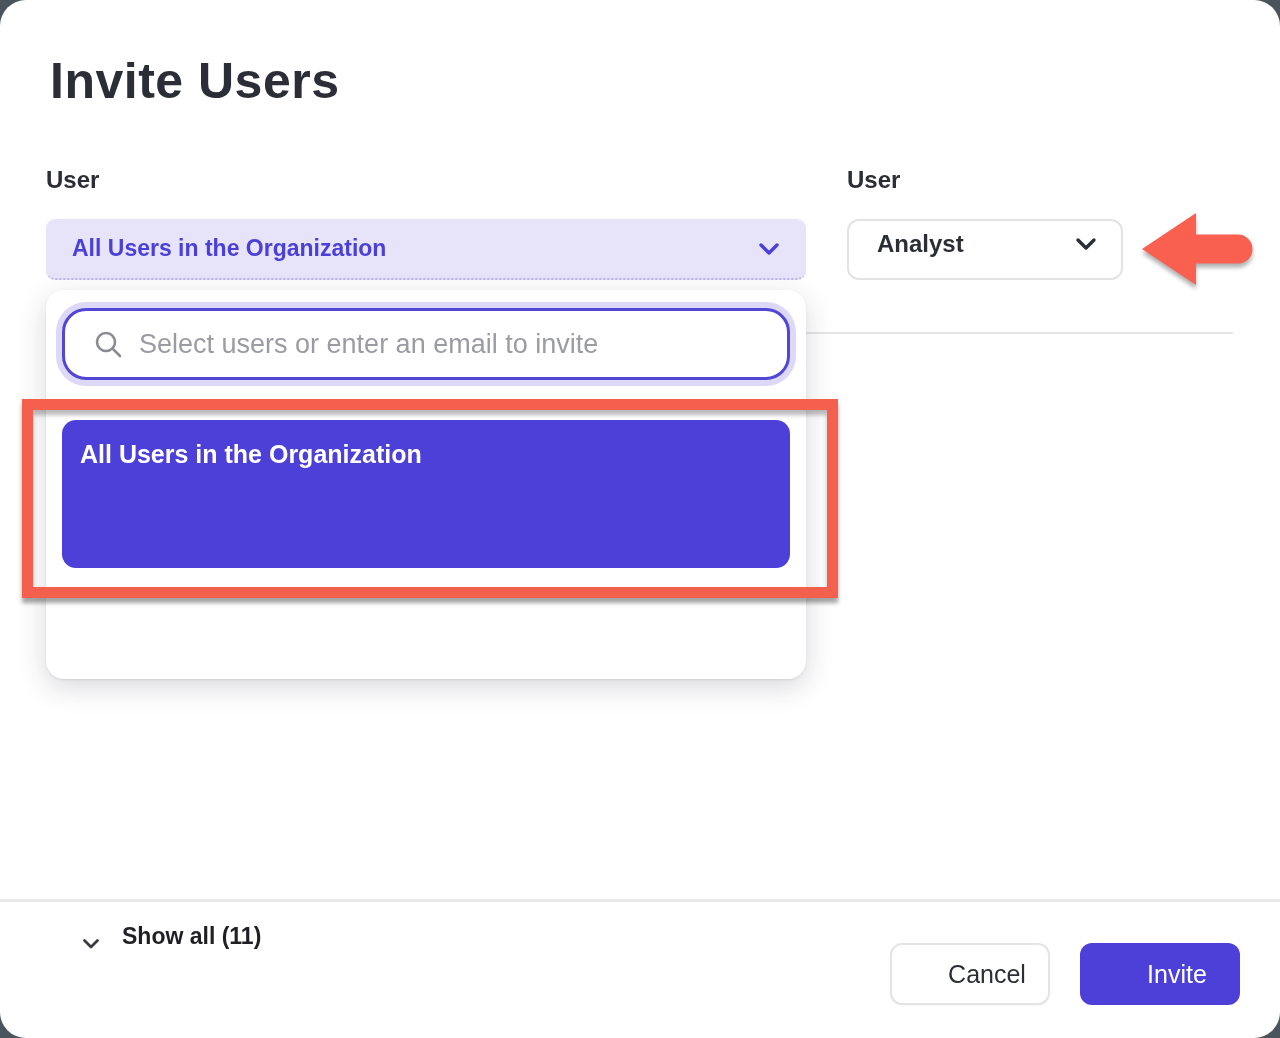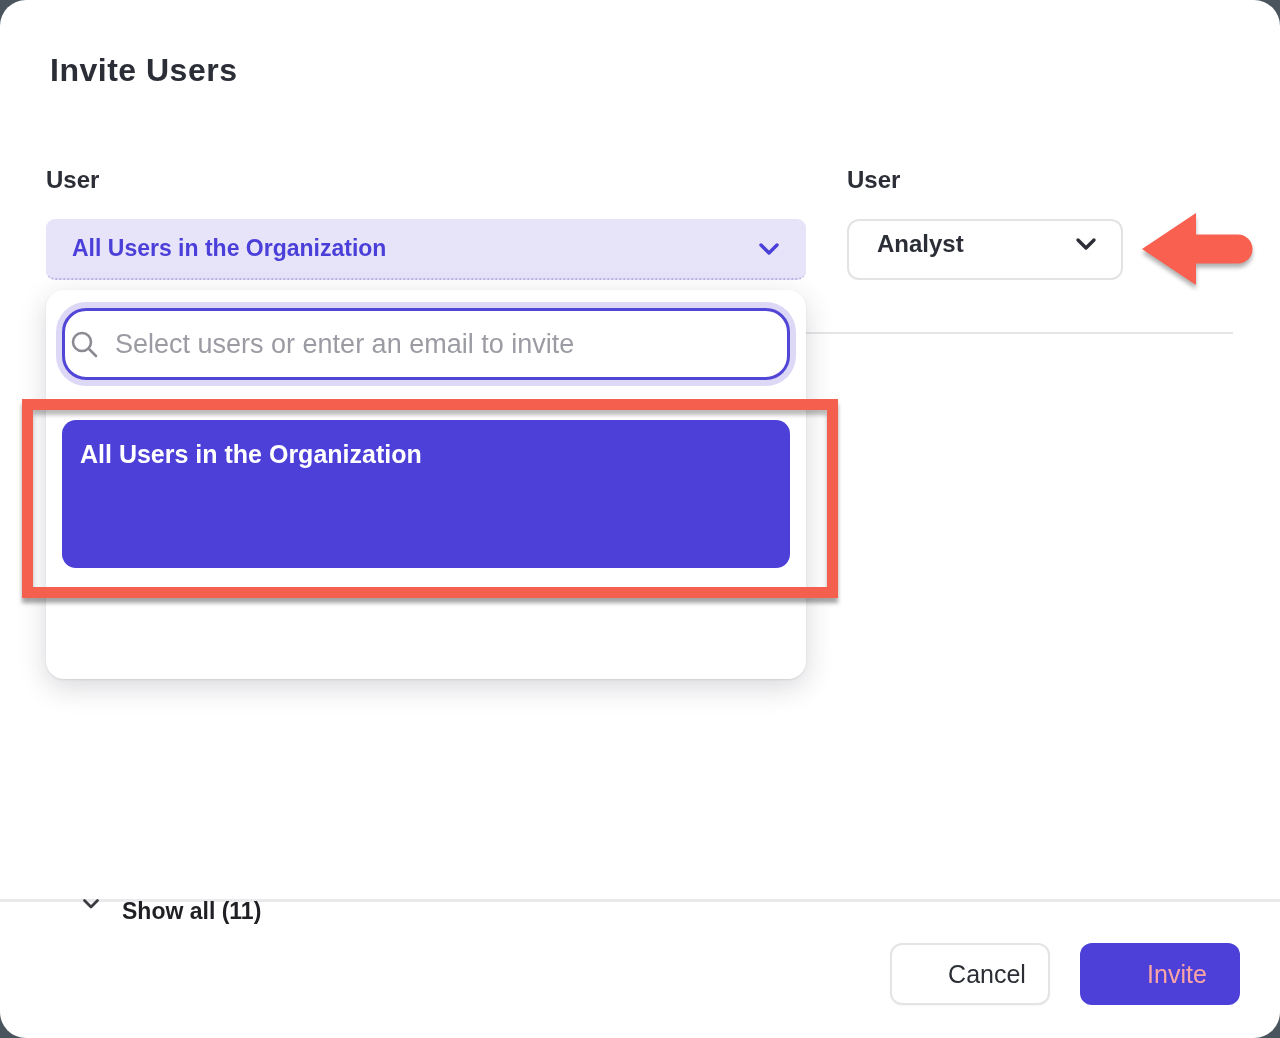--- a/index.html
+++ b/index.html
@@ -8,21 +8,21 @@
     background:#4a545c;
     font-family:"Liberation Sans", sans-serif;
     position:relative;overflow:hidden;
   }
   .page{
     position:absolute;left:0;top:0;width:1280px;height:1038px;
     background:#ffffff;border-radius:26px;overflow:hidden;
   }
   .page-title{
     position:absolute;left:50px;top:52px;
-    font-size:32px;font-weight:700;color:#2b2e36;letter-spacing:.5px;
+    font-size:50px;font-weight:700;color:#2b2e36;letter-spacing:.5px;
   }
   .field-label{
     position:absolute;top:166px;
     font-size:24px;font-weight:700;color:#2b2e36;
   }
   #user-label{left:46px;}
   #role-label{left:847px;}
 
   
   .user-combobox{
@@ -57,21 +57,21 @@
     position:absolute;left:46px;top:290px;width:760px;height:389px;
     background:#ffffff;border-radius:18px;
     box-shadow:0 8px 28px rgba(40,40,60,.18), 0 1px 2px rgba(40,40,60,.10);
     z-index:5;
   }
   .search-box{
     position:absolute;left:16px;top:18px;width:728px;height:72px;
     box-sizing:border-box;background:#ffffff;
     border:3px solid #5246d7;border-radius:24px;
     box-shadow:0 0 0 6px #ddd8f6;
-    display:flex;align-items:center;padding:0 4px;
+    display:flex;align-items:center;padding:0 28px;
   }
   .search-box input{
     border:none;outline:none;flex:1;margin-left:14px;
     font-family:"Liberation Sans", sans-serif;
     font-size:27px;color:#3a3a42;background:transparent;
   }
   .search-box input::placeholder{color:#9b9ba3;opacity:1;}
 
   .option-card{
     position:absolute;left:16px;top:130px;width:728px;height:148px;
@@ -79,21 +79,21 @@
     padding:20px 18px 0 18px;cursor:pointer;
   }
   .option-card .option-title{
     font-size:25px;font-weight:700;color:#ffffff;margin-bottom:11px;
   }
   .option-card .option-desc{
     font-size:23px;font-weight:400;color:#ddd9f6;line-height:33px;width:680px;
   }
   .show-all{
     position:absolute;left:0;top:608px;width:100%;height:52px;
-    display:flex;align-items:flex-start;cursor:pointer;
+    display:flex;align-items:flex-end;cursor:pointer;
   }
   .show-all .chev{margin-left:36px;}
   .show-all .show-all-label{
     margin-left:22px;font-size:23px;font-weight:600;color:#1f1f24;
   }
 
   
   .highlight-rect{
     position:absolute;left:22px;top:399px;width:816px;height:199px;
     box-sizing:border-box;border:11px solid #f4604d;
@@ -114,21 +114,21 @@
     font-family:"Liberation Sans", sans-serif;
     font-size:25px;display:flex;align-items:center;justify-content:center;
     cursor:pointer;box-sizing:border-box;padding-left:40px;
   }
   .btn-cancel{
     left:890px;width:160px;background:#ffffff;border:2px solid #e4e4e7;
     color:#2b2e35;font-weight:500;box-shadow:0 1px 2px rgba(0,0,0,.04);
   }
   .btn-invite{
     left:1080px;width:160px;background:#4c40d9;border:none;
-    color:#fca5a5;font-weight:500;
+    color:#ffffff;font-weight:500;
   }
 </style>
 </head>
 <body>
 
 <div class="page">
 
   <div class="page-title">Invite Users</div>
 
   <div class="field-label" id="user-label">User</div>

